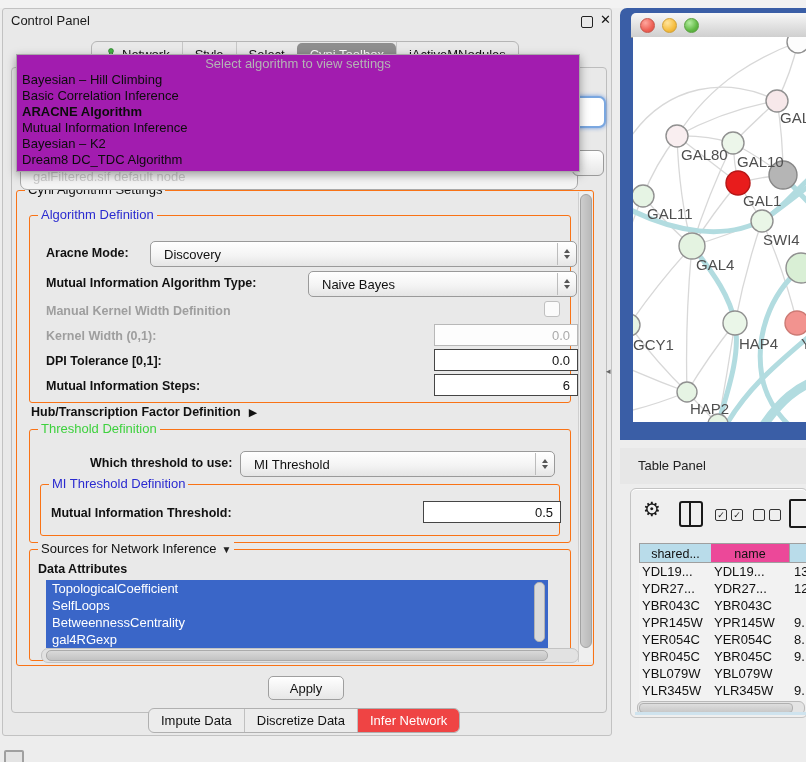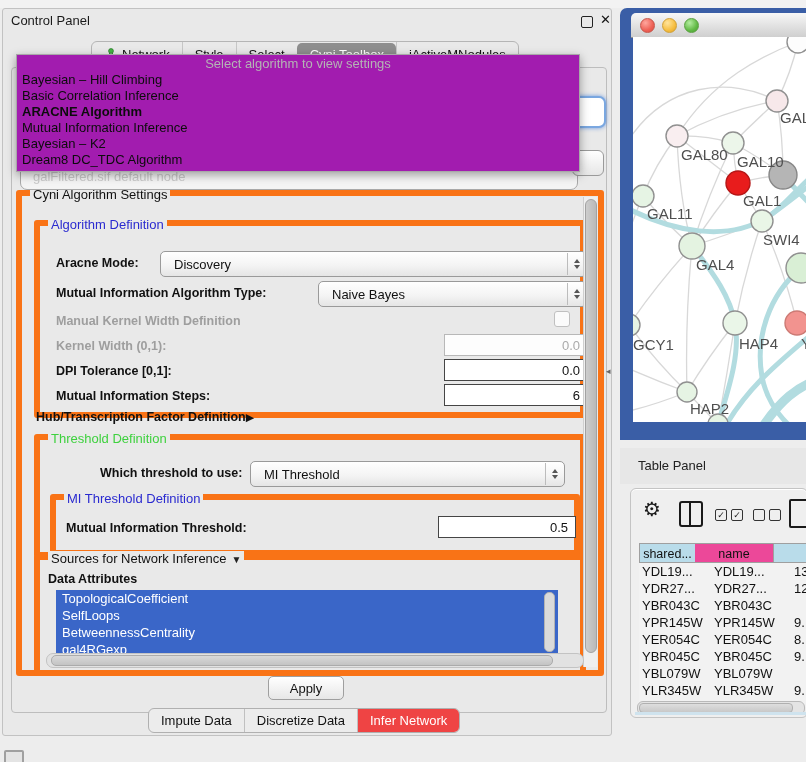--- a/index.html
+++ b/index.html
@@ -31,21 +31,21 @@
   .frag-strip span{position:absolute;left:12px;top:4px;font-size:13px;color:#c9c9c9;}
 
   
   .algo-popup{position:absolute;left:16px;top:54px;width:562px;height:116px;background:#a21caf;border:1px solid #a8a8a8;
     border-radius:0;box-shadow:0 3px 9px rgba(0,0,0,.35);z-index:20;}
   .popup-placeholder{height:17px;line-height:17px;text-align:center;color:#b4b4b4;font-size:13px;}
   .popup-item{height:16px;line-height:16px;padding-left:5px;font-size:13px;color:#0c0c0c;white-space:nowrap;}
   .popup-item.sel{font-weight:bold;}
 
   
-  .groupbox{position:absolute;border:6px solid #f97316;border-radius:3px;}
+  .groupbox{position:absolute;border:1px solid #f97316;border-radius:3px;}
   .legend{position:absolute;top:-9px;left:8px;background:#e9e9e9;padding:0 3px;font-size:13px;color:#111;white-space:nowrap;}
   .legend.blue{color:#2a2ad0;}
   .legend.green{color:#3ed13e;}
   .flabel{position:absolute;font-size:12.5px;font-weight:bold;color:#111;white-space:nowrap;}
   .flabel.disabled{color:#9e9e9e;}
 
   .combo{position:absolute;background:linear-gradient(#ffffff,#f4f4f4 55%,#e5e5e5);border:1px solid #9a9a9a;border-radius:5px;
     font-size:13px;color:#111;display:flex;align-items:center;padding-left:13px;}
   .stepper{position:absolute;right:1px;top:1px;bottom:1px;width:17px;border-left:1px solid #bcbcbc;
     display:flex;flex-direction:column;align-items:center;justify-content:center;gap:2px;}
@@ -71,21 +71,21 @@
 
   .apply-btn{position:absolute;left:258px;top:610px;width:74px;height:22px;background:linear-gradient(#ffffff,#e7e7e7);
     border:1px solid #9f9f9f;border-radius:5px;font-size:13px;color:#111;display:flex;align-items:center;justify-content:center;}
 
   .bottom-tabs{position:absolute;left:146px;top:700px;height:23px;display:inline-flex;align-items:stretch;
     border:1px solid #b0b0b0;border-radius:6px;background:#ececec;overflow:hidden;z-index:5;}
   .btab{display:flex;align-items:center;padding:0 12px;font-size:13px;color:#111;border-left:1px solid #c0c0c0;white-space:nowrap;}
   .btab:first-child{border-left:none;}
   .btab.active{background:#ef4444;color:#fff;}
 
-  .hub-row{position:absolute;font-size:12.5px;font-weight:bold;color:#111;display:flex;align-items:center;gap:0;}
+  .hub-row{position:absolute;font-size:12.5px;font-weight:bold;color:#111;display:flex;align-items:center;gap:8px;}
   .hub-arrow{font-size:11px;color:#111;}
   .src-arrow{font-size:10px;color:#222;margin-left:5px;}
 
   .divider-arrow{position:absolute;left:606px;top:366px;font-size:9px;color:#666;z-index:3;}
 
   
   .network-window{position:absolute;left:620px;top:8px;width:186px;height:432px;background:#3a5ea6;border-top-left-radius:7px;}
   .nw-titlebar{position:absolute;left:11px;top:5px;right:0;height:24px;background:linear-gradient(#f7f7f7,#cfcfcf);
     border-top-left-radius:5px;border-bottom:1px solid #8f8f8f;}
   .tl{position:absolute;top:5px;width:13px;height:13px;border-radius:50%;}
@@ -102,21 +102,21 @@
   .table-panel{position:absolute;left:630px;top:488px;width:176px;height:228px;background:#efefef;
     border:1px solid #c4c4c4;border-radius:6px;box-shadow:inset 0 1px 0 #fff;}
   .tp-gear{position:absolute;left:12px;top:10px;font-size:20px;color:#1a1a1a;line-height:20px;}
   .tp-columns{position:absolute;left:48px;top:12px;width:20px;height:22px;border:2px solid #1a1a1a;border-radius:3px;}
   .tp-columns::after{content:"";position:absolute;left:8px;top:0;bottom:0;width:2px;background:#1a1a1a;}
   .cb-pair{position:absolute;top:20px;display:flex;gap:4px;}
   .cb{width:10px;height:10px;border:1.6px solid #333;border-radius:2px;font-size:9px;line-height:10px;text-align:center;color:#222;font-weight:bold;}
   .tp-page{position:absolute;left:158px;top:10px;width:15px;height:25px;border:2px solid #1a1a1a;border-radius:2px;background:#efefef;}
   .tp-head{position:absolute;left:8px;top:54px;right:0;height:20px;display:flex;}
   .hcell{height:20px;line-height:20px;border:1px solid #9f9f9f;border-right:none;font-size:12.5px;color:#111;text-align:center;box-sizing:border-box;}
-  .hcell.c1{width:56px;background:#b9dcea;}
+  .hcell.c1{width:72px;background:#b9dcea;}
   .hcell.c2{width:78px;background:#ec4899;border-left:none;}
   .hcell.c3{flex:1;background:#b9dcea;}
   .tp-rows{position:absolute;left:8px;top:74px;right:0;height:144px;overflow:hidden;background:#f2f2f2;}
   .trow{display:flex;height:17px;line-height:17px;font-size:13px;color:#111;}
   .tcell{white-space:nowrap;overflow:hidden;}
   .tcell.c1{width:72px;padding-left:3px;box-sizing:border-box;}
   .tcell.c2{width:78px;padding-left:3px;box-sizing:border-box;}
   .tcell.c3{flex:1;padding-left:5px;}
   .tp-hscroll{position:absolute;left:6px;top:212px;width:166px;height:12px;background:#e4e4e4;border:1px solid #b9b9b9;border-radius:6px;}
   .tp-hthumb{position:absolute;left:1px;top:1px;width:152px;height:8px;background:linear-gradient(#dedede,#c8c8c8);border:1px solid #b0b0b0;border-radius:4px;}

